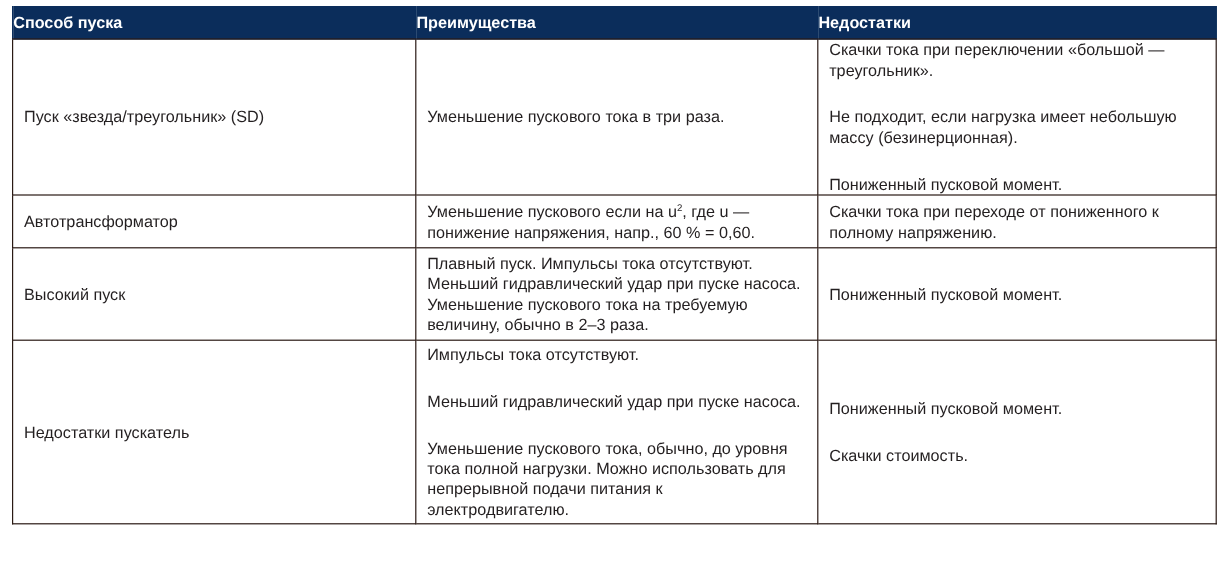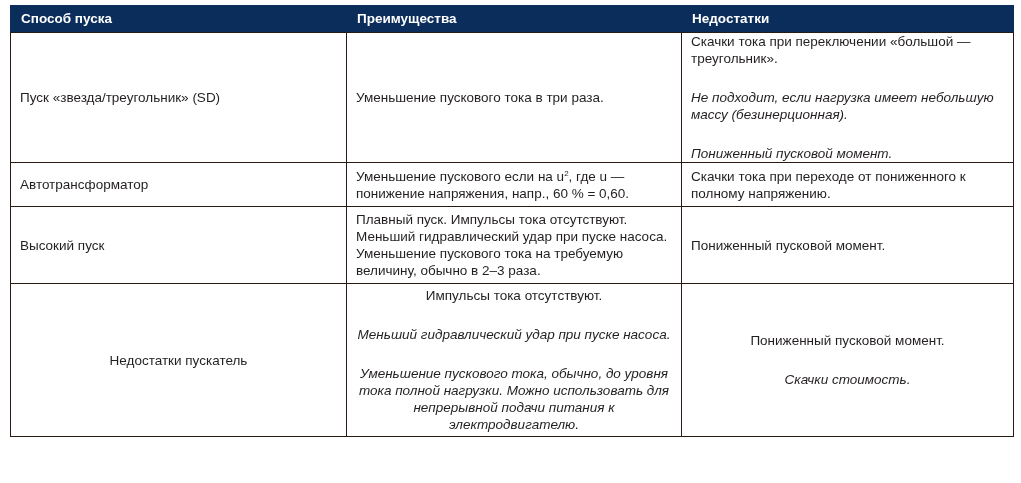--- a/index.html
+++ b/index.html
@@ -25,45 +25,44 @@
     }
     .table col.c1 { width: 336px; }
     .table col.c2 { width: 335px; }
     .table col.c3 { width: 332px; }
     .table th {
       background: #0b2d5b;
       color: #ffffff;
       font-weight: bold;
       font-size: 13.5px;
       text-align: left;
-      padding: 0 10px;
+      padding: 0 0;
       height: 27px;
       border-left: 1px solid #0b2d5b;
       border-right: 1px solid #0b2d5b;
       border-bottom: 1.5px solid #2a1a14;
     }
     .table td {
       font-size: 13.5px;
       line-height: 17px;
       vertical-align: middle;
       padding: 0 9px;
       border: 1.5px solid #2a1a14;
     }
     .table td p {
       margin: 0;
     }
     .table td p + p {
       margin-top: 22px;
-      font-style: italic;
     }
     tr.r1 td { height: 44px; }
     tr.r2 td { height: 115px; }
     tr.r3 td { height: 43px; }
     tr.r4 td { height: 76px; }
-    tr.r5 td { height: 152px; text-align: center; }
+    tr.r5 td { height: 152px; }
     sup { font-size: 8px; line-height: 0; }
   </style>
 </head>
 <body>
 
 <table class="table">
   <colgroup>
     <col class="c1">
       <col class="c2">
       <col class="c3">

